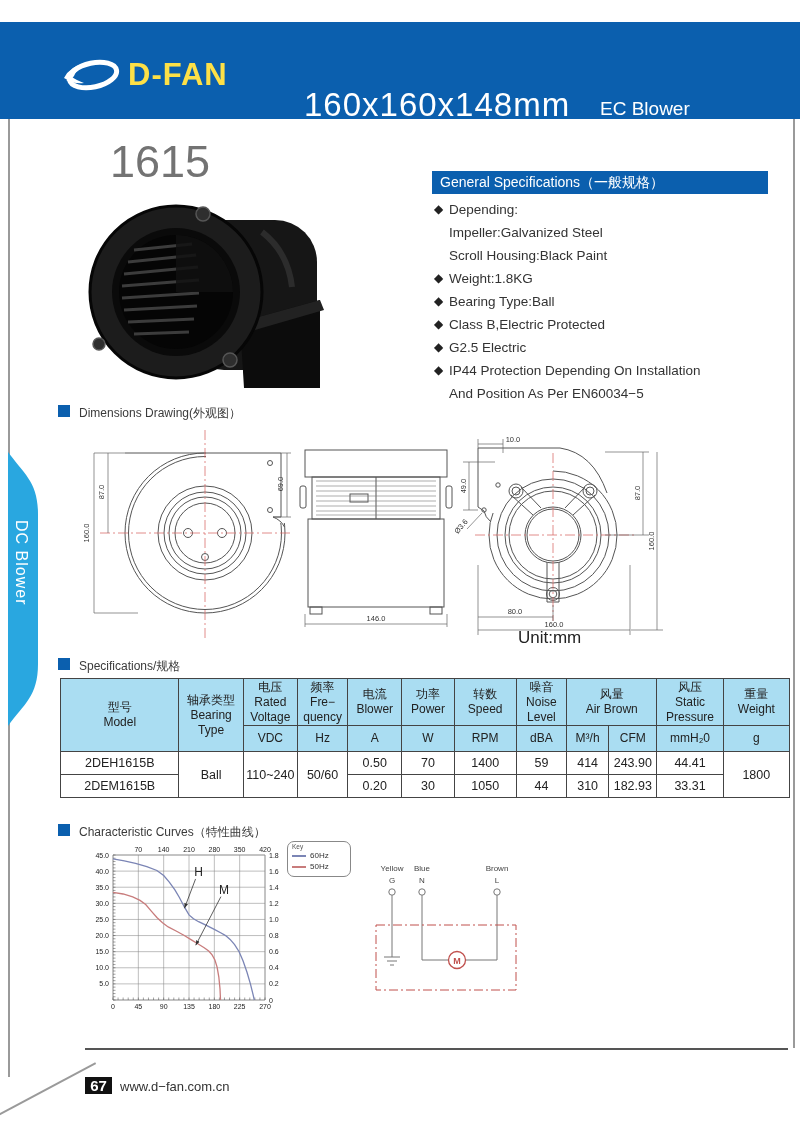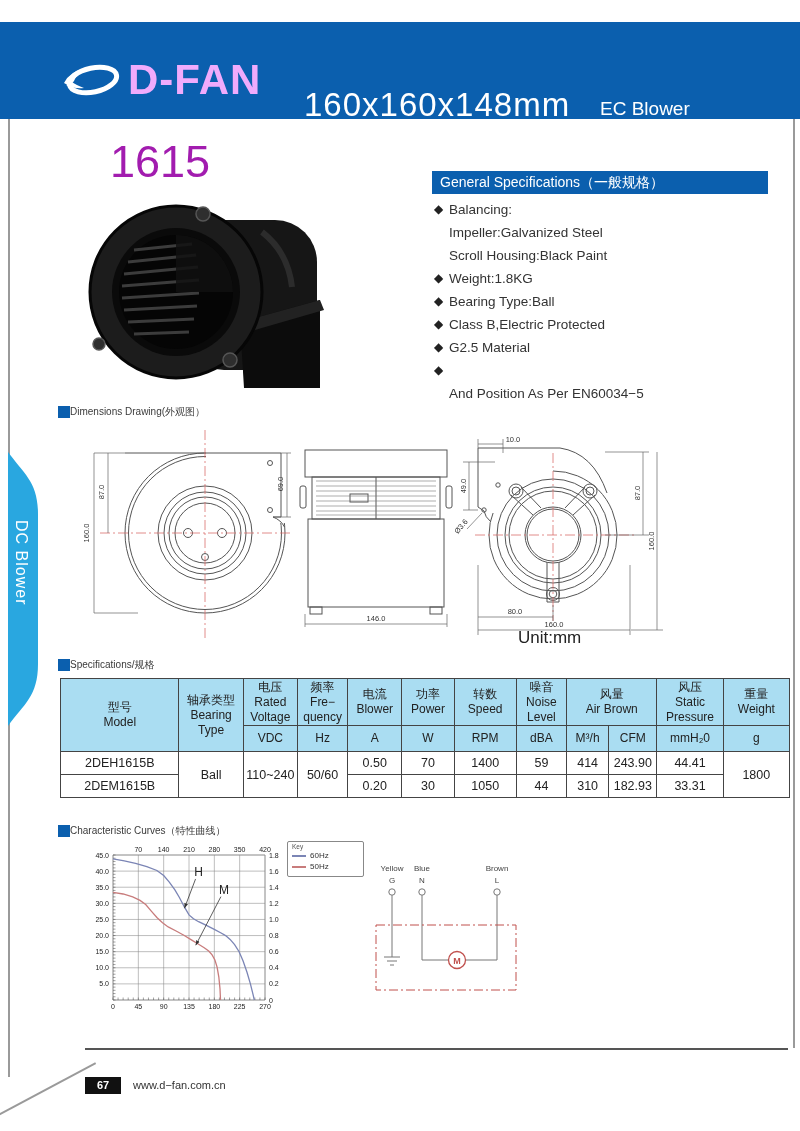--- a/index.html
+++ b/index.html
@@ -1,59 +1,59 @@
 <!DOCTYPE html>
 <html><head>
 <meta charset="utf-8">
 <style>
   html,body{margin:0;padding:0;background:#e8e8e8;font-family:"Liberation Sans",sans-serif;}
   #page{position:relative;width:800px;height:1131px;background:#fff;margin:0 auto;overflow:hidden;}
   .abs{position:absolute;}
   
   #banner{left:0;top:22px;width:800px;height:97px;background:#0b5fae;}
   #logo{left:62px;top:56px;display:flex;align-items:center;gap:8px;}
-  #logo-text{color:#f0abfc;font-size:42px;font-weight:bold;letter-spacing:1px;}
+  #logo-text{color:#fde047;font-size:31px;font-weight:bold;letter-spacing:1px;}
   #size-title{left:292px;top:64px;color:#fff;font-size:33px;letter-spacing:1px;margin-left:12px;}
   #cat-title{left:600px;top:76px;color:#fff;font-size:19px;}
   
   .frame{background:#9a9a9a;}
   
-  #model-no{left:110px;top:136px;font-size:45px;color:#a21caf;}
+  #model-no{left:110px;top:136px;font-size:45px;color:#737373;}
   
   #gs-bar{left:432px;top:171px;width:336px;height:23px;background:#0b5fae;color:#fff;font-size:14px;line-height:23px;padding-left:8px;box-sizing:border-box;}
   .gs-line{left:434px;width:350px;height:23px;font-size:13.5px;color:#333;display:flex;}
   .gs-line .bullet{width:15px;flex:0 0 15px;color:#222;font-size:12px;}
   
-  .sec-head{font-size:10px;color:#3a3a3a;display:flex;align-items:center;}
+  .sec-head{font-size:12px;color:#3a3a3a;display:flex;gap:9px;}
   .sec-sq{width:12px;height:12px;background:#0b5fae;display:inline-block;}
   
   #side-tab-label{color:#fff;font-size:16px;letter-spacing:1px;}
   
   #spec-table{left:60px;top:678px;width:730px;border-collapse:collapse;table-layout:fixed;}
   #spec-table th,#spec-table td{border:1px solid #444;text-align:center;vertical-align:middle;padding:0;}
   #spec-table th{background:#aaddf2;font-weight:normal;font-size:12px;color:#222;white-space:pre-line;line-height:1.25;}
   #spec-table td{font-size:12.5px;color:#222;height:22px;background:#fff;}
   #spec-table .h1{height:47px;}
   #spec-table .h2 th{height:25px;margin-left:40px;}
   
   .tick{font-size:7px;fill:#222;font-family:"Liberation Sans",sans-serif;}
   .curvelabel{font-size:12px;fill:#222;font-family:"Liberation Sans",sans-serif;}
   .dim{font-size:7.5px;fill:#333;font-family:"Liberation Sans",sans-serif;}
   .wlabel{font-size:8px;fill:#444;font-family:"Liberation Sans",sans-serif;}
-  #legend-box{left:287px;top:841px;width:77px;height:36px;border:1px solid #888;border-radius:2px;padding:1px 4px;box-sizing:border-box;background:#fff;}
+  #legend-box{left:287px;top:841px;width:64px;height:36px;border:1px solid #888;border-radius:7px;padding:1px 4px;box-sizing:border-box;background:#fff;}
   #legend-key{font-size:6.5px;color:#555;}
   .leg-row{display:flex;align-items:center;gap:4px;height:11px;}
   .leg-swatch{width:14px;height:2px;display:inline-block;}
   .leg-label{font-size:8px;color:#333;}
   #unit-label{left:518px;top:628px;font-size:17px;color:#222;}
   
   #footer-line{left:85px;top:1048px;width:703px;height:2px;background:#555;}
   #notes{left:85px;top:1055px;width:690px;font-size:10.5px;color:#444;white-space:pre-wrap;}
-  #page-badge{left:85px;top:1077px;width:36px;height:17px;background:#111;color:#fff;font-size:11px;font-weight:bold;text-align:center;line-height:17px;}
-  #site-url{left:133px;top:1079px;font-size:11px;color:#333;}
+  #page-badge{left:85px;top:1077px;width:27px;height:17px;background:#111;color:#fff;font-size:15px;font-weight:bold;text-align:center;line-height:17px;}
+  #site-url{left:120px;top:1079px;font-size:13px;color:#333;}
   #corner-diag{left:-8px;top:1088px;width:110px;height:1.5px;background:#9a9a9a;transform:rotate(-28deg);}
 </style>
 </head>
 <body>
 
 <div id="page">
 
   <div class="abs frame" style="left:8px;top:119px;width:1.5px;height:958px;"></div>
   <div class="abs frame" style="left:793px;top:119px;width:1.5px;height:929px;"></div>
   <div class="abs" id="corner-diag"></div>
@@ -94,21 +94,21 @@
     <path d="M104,43 A57,57 0 0 1 161,100 L104,100 Z" fill="#101010" opacity="0.85"></path>
     <circle cx="131" cy="22" r="7" fill="#2e2e2e" stroke="#555" stroke-width="1.5"></circle>
     <circle cx="27" cy="152" r="6" fill="#2e2e2e" stroke="#555" stroke-width="1.5"></circle>
     <circle cx="158" cy="168" r="7" fill="#2e2e2e" stroke="#555" stroke-width="1.5"></circle>
     <path d="M190,40 Q216,60 220,95" stroke="#2c2c2c" stroke-width="6" fill="none"></path>
   </svg>
 
   <div class="abs" id="gs-bar">General Specifications（一般规格）</div>
   <div class="abs gs-line" style="top:202px;">
       <span class="bullet">◆</span>
-      <span>Balancing:</span>
+      <span>Depending:</span>
     </div>
   <div class="abs gs-line" style="top:248px;">
       <span class="bullet"></span>
       <span>Scroll Housing:Black Paint</span>
     </div>
   <div class="abs gs-line" style="top:225px;">
       <span class="bullet"></span>
       <span>Impeller:Galvanized Steel</span>
     </div>
   <div class="abs gs-line" style="top:271px;">
@@ -118,24 +118,25 @@
   <div class="abs gs-line" style="top:294px;">
       <span class="bullet">◆</span>
       <span>Bearing Type:Ball</span>
     </div>
   <div class="abs gs-line" style="top:317px;">
       <span class="bullet">◆</span>
       <span>Class B,Electric Protected</span>
     </div>
   <div class="abs gs-line" style="top:340px;">
       <span class="bullet">◆</span>
-      <span>G2.5 Material</span>
+      <span>G2.5 Electric</span>
     </div>
   <div class="abs gs-line" style="top:363px;">
       <span class="bullet">◆</span>
+      <span>IP44 Protection Depending On Installation</span>
     </div>
   <div class="abs gs-line" style="top:386px;">
       <span class="bullet"></span>
       <span>And Position As Per EN60034−5</span>
     </div>
 
   <svg class="abs" style="left:0;top:440px;" width="42" height="300" viewBox="0 0 42 300">
     <path d="M8,12 C24,34 38,42 38,74 L38,224 C38,256 24,264 8,286 Z" fill="#29a7e0"></path>
   </svg>
   <div class="abs" style="left:12px;top:520px;writing-mode:vertical-rl;" id="side-tab-label">DC Blower</div>

